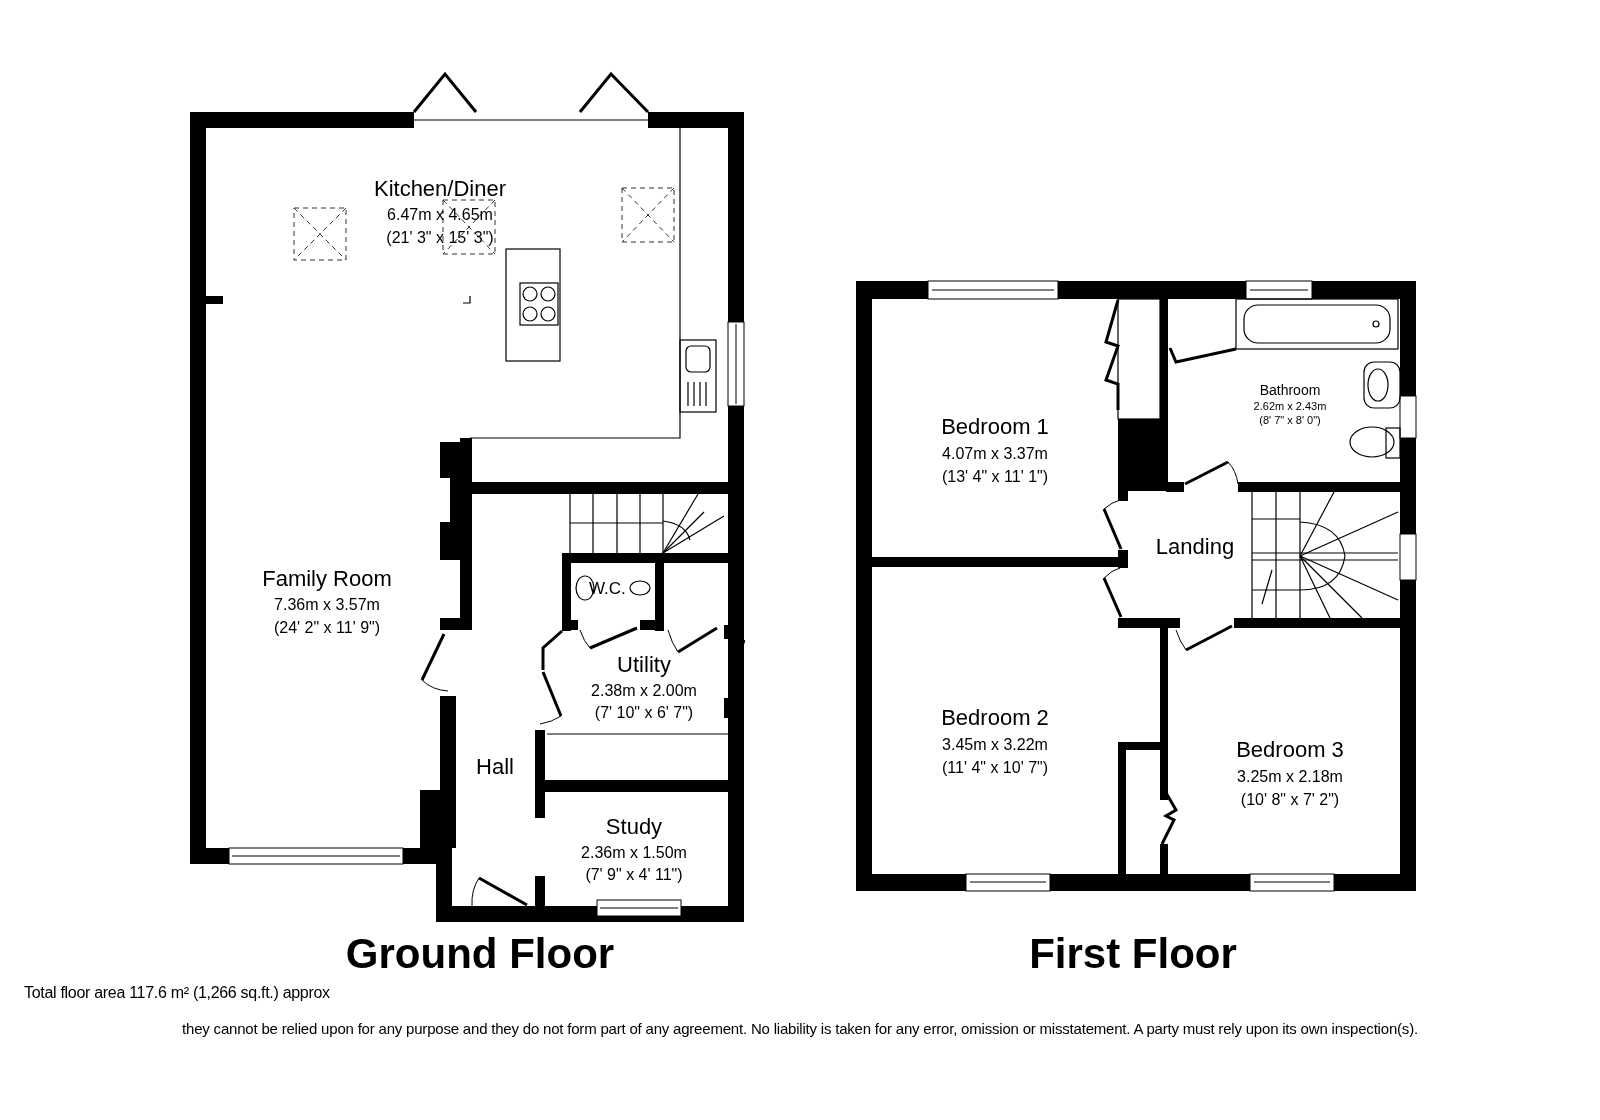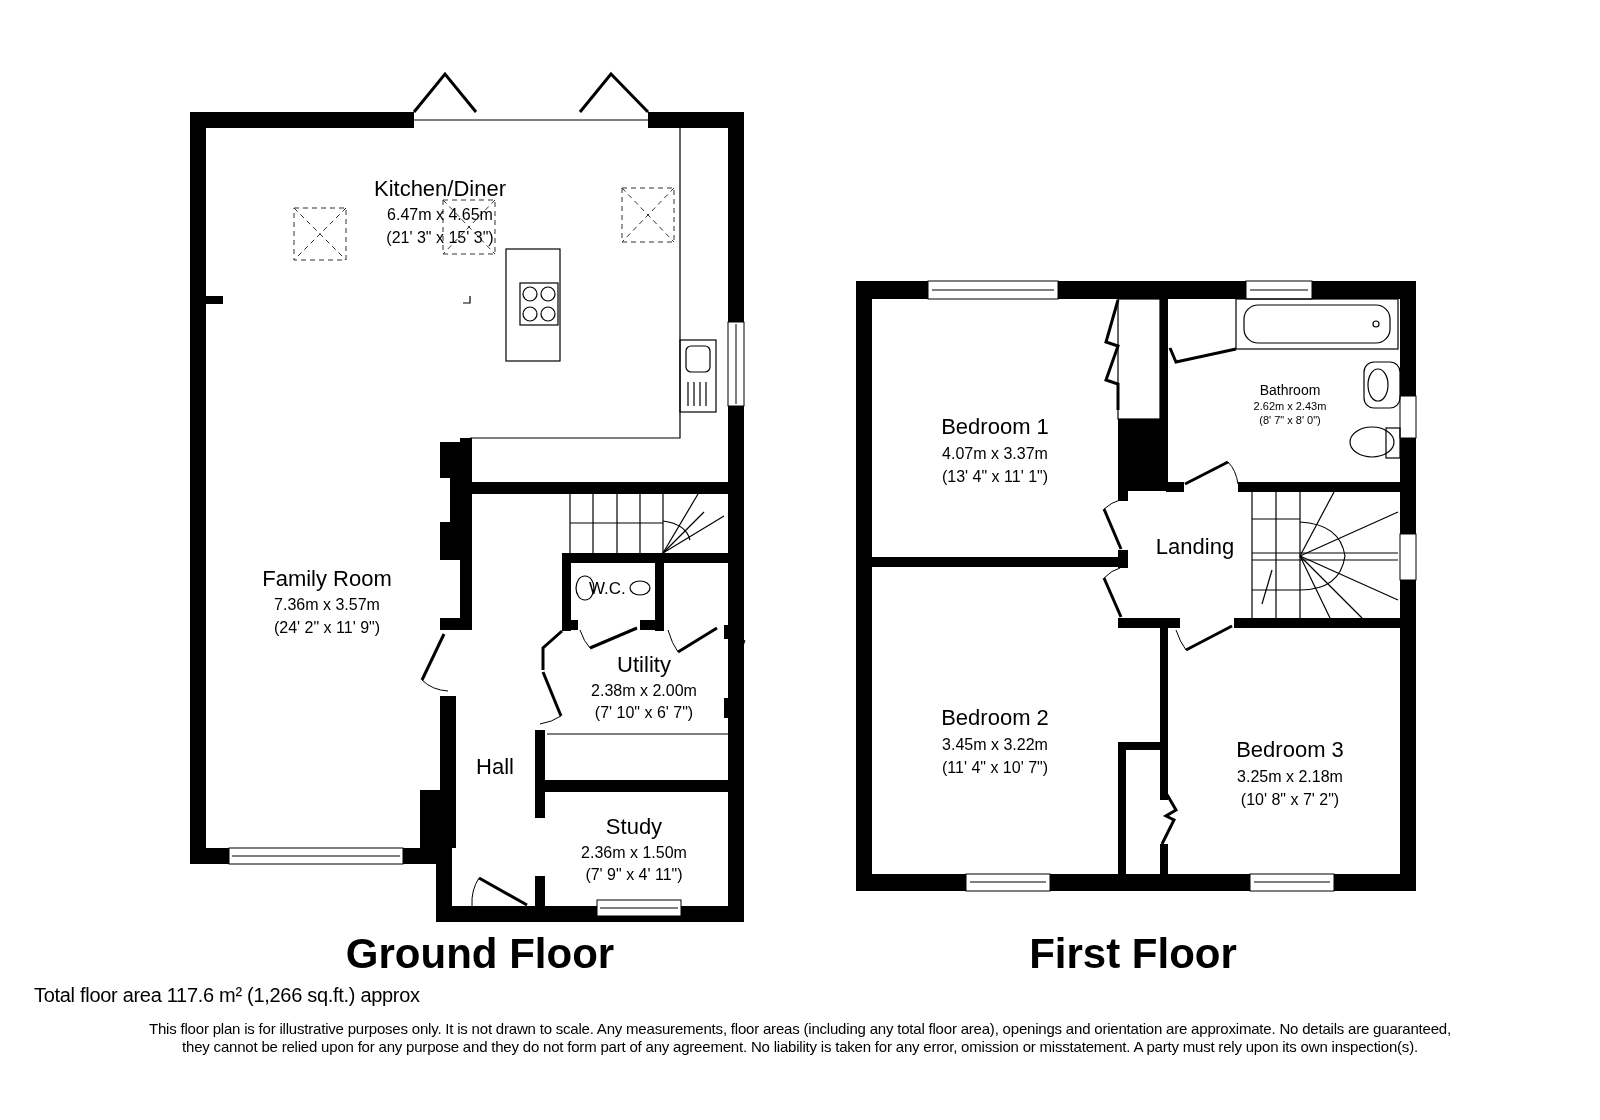--- a/index.html
+++ b/index.html
@@ -11,21 +11,21 @@
     .room-name-sm { font-family: "Liberation Sans", sans-serif; font-size: 14px; fill: #000; text-anchor: middle; }
     .room-dim-sm { font-family: "Liberation Sans", sans-serif; font-size: 11px; fill: #000; text-anchor: middle; }
     .wc { font-family: "Liberation Sans", sans-serif; font-size: 17px; fill: #000; }
     .floor-title { font-family: "Liberation Sans", sans-serif; font-size: 42px; font-weight: bold; fill: #000; text-anchor: middle; }
     .wall { fill: #000; }
     .thin { fill: none; stroke: #000; stroke-width: 1.2; }
     .door { fill: none; stroke: #000; stroke-width: 3; }
     .arc { fill: none; stroke: #000; stroke-width: 1; }
     .dash { fill: none; stroke: #333; stroke-width: 1; stroke-dasharray: 5 4; }
     .win { fill: #fff; stroke: #000; stroke-width: 1; }
-    .total { position: absolute; left: 34px; top: 984px; font-size: 20px; letter-spacing: -0.3px; }
+    .total { position: absolute; left: 24px; top: 984px; font-size: 16px; letter-spacing: -0.3px; }
     .disclaimer { position: absolute; left: 30px; top: 1020px; width: 1540px; text-align: center;
                   font-size: 15px; line-height: 18px; letter-spacing: -0.2px; }
   </style>
 </head>
 <body>
 
 <svg class="plan" width="1600" height="1120" viewBox="0 0 1600 1120">
 
   <g>
 
@@ -249,15 +249,14 @@
     <text class="room-name" x="1290" y="757">Bedroom 3</text>
     <text class="room-dim" x="1290" y="782">3.25m x 2.18m</text>
     <text class="room-dim" x="1290" y="805">(10' 8" x 7' 2")</text>
 
     <text class="floor-title" x="1133" y="968">First Floor</text>
   </g>
 </svg>
 
 <div class="total">Total floor area 117.6 m² (1,266 sq.ft.) approx</div>
 <div class="disclaimer">
-  <div>This floor plan is for illustrative purposes only. It is not drawn to scale. Any measurements, floor areas (including any total floor area), openings and orientation are approximate. No details are guaranteed,</div>
   <div>they cannot be relied upon for any purpose and they do not form part of any agreement. No liability is taken for any error, omission or misstatement. A party must rely upon its own inspection(s).</div>
 </div>
 
 </body></html>

